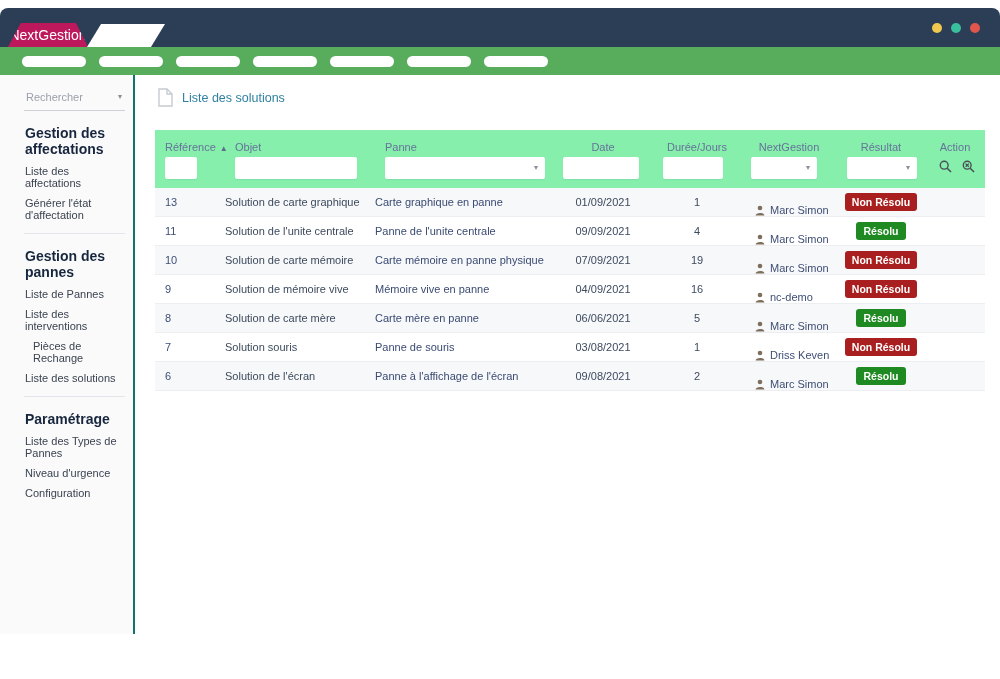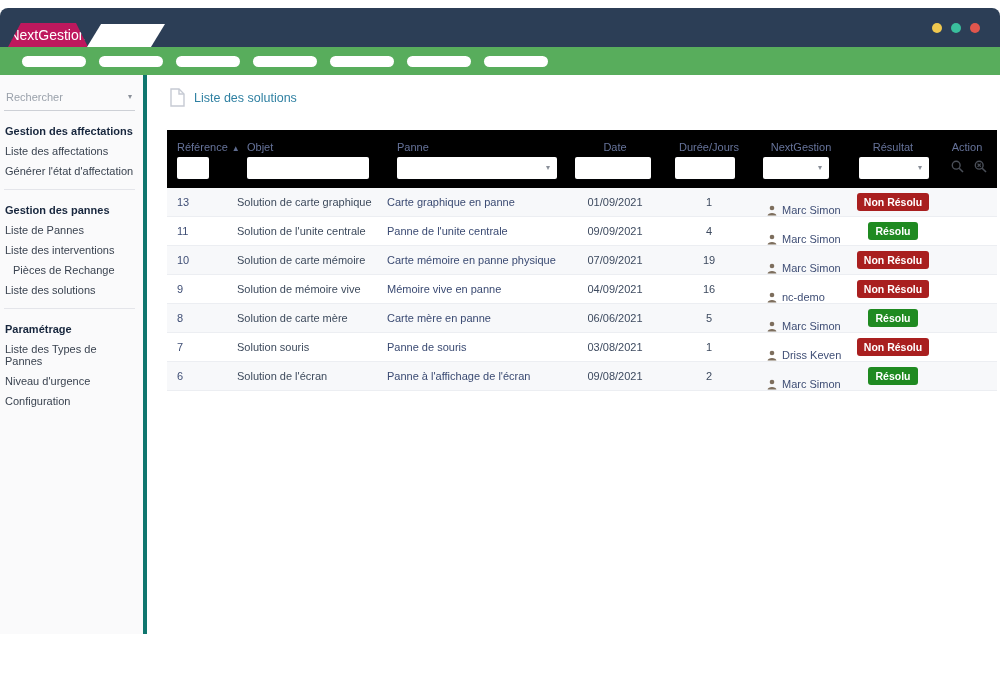--- a/index.html
+++ b/index.html
@@ -19,41 +19,41 @@
   .dot { width:10px; height:10px; border-radius:50%; display:inline-block; }
 
   
   .greenbar { height:28px; background:#58ad5c; display:flex; align-items:center; gap:13px; padding-left:22px; }
   .pill { width:64px; height:11px; background:#fff; border-radius:6px; flex:0 0 auto; }
 
   
   .content { display:flex; height:559px; }
 
   
-  .sidebar { width:147px; background:#fafafb; border-right:4px solid #0f766e; padding:13px 8px 0 4px;
+  .sidebar { width:135px; background:#fafafb; border-right:2px solid #0f766e; padding:13px 8px 0 24px;
              font-size:11px; flex:0 0 auto; }
   .search-select { display:flex; align-items:center; justify-content:space-between;
                    color:#9aa1ab; border-bottom:1px solid #cdd0d6; padding:3px 3px 7px 2px; cursor:pointer; }
   .caret { color:#8a8f99; font-size:8px; line-height:1; }
   .side-section { padding:6px 0 8px 0; }
   .side-section + .side-section { border-top:1px solid #e4e5ea; }
-  .side-heading { font-weight:bold; color:#17263d; padding:8px 0 4px 1px; font-size:11px; }
+  .side-heading { font-weight:bold; color:#17263d; padding:8px 0 4px 1px; font-size:14px; }
   .side-item { padding:4px 0 4px 1px; color:#3a4350; cursor:pointer; }
   .side-item.indented { padding-left:9px; }
 
   
   .main { flex:1; background:#fff; padding:13px 15px 0 20px; }
   .page-title-row { display:flex; align-items:center; gap:9px; margin-left:3px; }
   .page-title { color:#2f80a2; font-size:12.5px; }
 
   table { border-collapse:collapse; table-layout:fixed; width:830px; margin-top:23px; font-size:11px; }
   col.c1{width:70px;} col.c2{width:150px;} col.c3{width:178px;} col.c4{width:100px;}
   col.c5{width:88px;} col.c6{width:96px;} col.c7{width:88px;} col.c8{width:60px;}
 
-  thead th { background:#000000; font-weight:normal; color:#66739a; }
+  thead th { background:#86efac; font-weight:normal; color:#66739a; }
   tr.labels th { height:27px; padding-top:6px; vertical-align:middle; }
   tr.labels th.al { text-align:left; padding-left:10px; }
   tr.labels th.ac { text-align:center; }
   .sort { color:#5e6b8e; font-size:8px; margin-left:4px; }
 
   tr.filters th { height:31px; padding:0 6px 8px 10px; vertical-align:top; }
   .f-input, .f-select { height:22px; background:#fff; border:none; border-radius:2px;
                         box-shadow:0 1px 1px rgba(40,50,90,0.08); }
   .f-input { display:block; width:100%; outline:none; font-size:11px; padding:0 4px; }
   .f-input.small { width:32px; }

